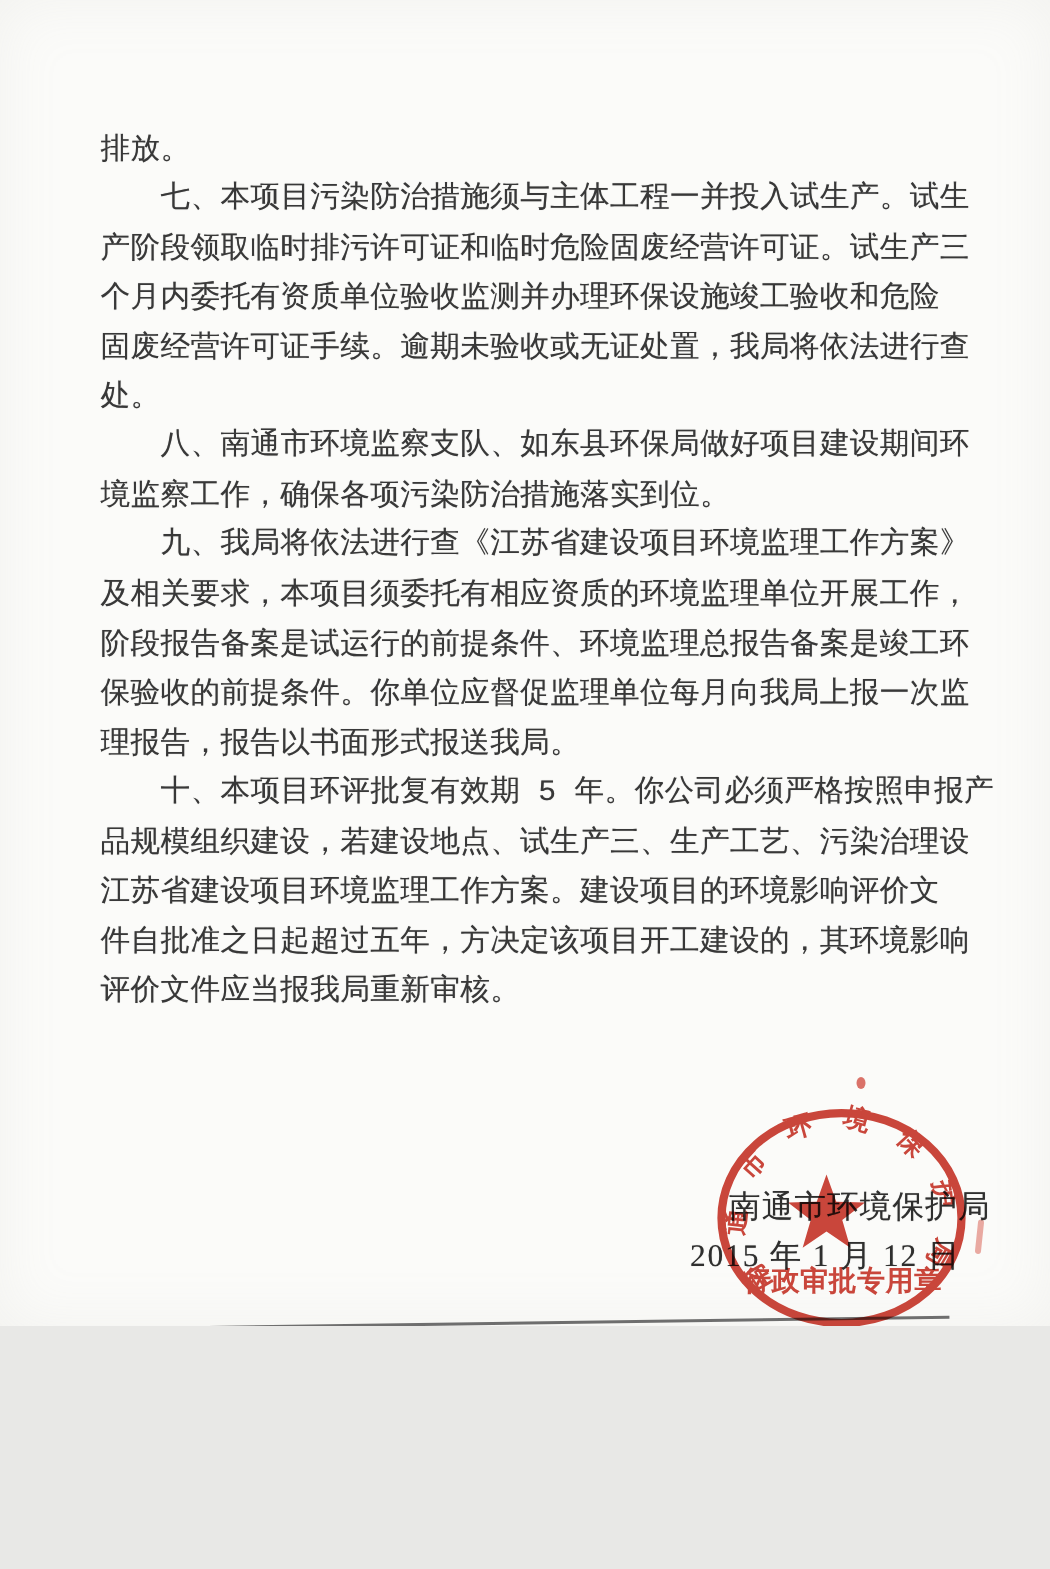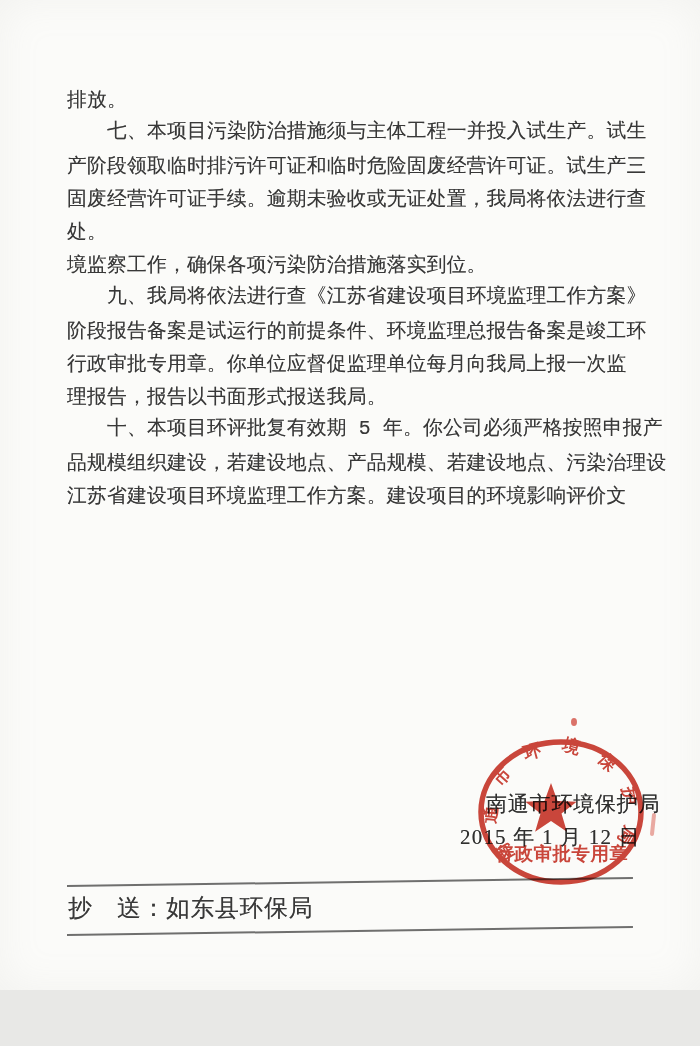--- a/index.html
+++ b/index.html
@@ -1,20 +1,20 @@
 <!DOCTYPE html>
 <html><head>
 <meta charset="utf-8">
 <style>
   * { margin: 0; padding: 0; box-sizing: border-box; }
   html, body { background: #e8e8e6; }
   .page {
     position: relative;
     width: 700px;
-    height: 990px;
+    height: 884px;
     margin: 0 auto;
     background: #fbfbf9;
     overflow: hidden;
     font-family: "Liberation Serif", "DejaVu Serif", serif;
     color: #383838;
     box-shadow: inset 0 0 40px rgba(180,180,170,0.12);
   }
   
   .body-text {
     position: absolute;
@@ -124,30 +124,35 @@
 </style>
 </head>
 <body>
 
 <div class="page">
 
   <div class="body-text">
     <div class="line">排放。</div>
     <div class="line indent">七、本项目污染防治措施须与主体工程一并投入试生产。试生</div>
     <div class="line">产阶段领取临时排污许可证和临时危险固废经营许可证。试生产三</div>
+    <div class="line">个月内委托有资质单位验收监测并办理环保设施竣工验收和危险</div>
     <div class="line">固废经营许可证手续。逾期未验收或无证处置，我局将依法进行查</div>
     <div class="line">处。</div>
+    <div class="line indent">八、南通市环境监察支队、如东县环保局做好项目建设期间环</div>
     <div class="line">境监察工作，确保各项污染防治措施落实到位。</div>
     <div class="line indent">九、我局将依法进行查《江苏省建设项目环境监理工作方案》</div>
+    <div class="line">及相关要求，本项目须委托有相应资质的环境监理单位开展工作，</div>
     <div class="line">阶段报告备案是试运行的前提条件、环境监理总报告备案是竣工环</div>
-    <div class="line">行政审批专用章。你单位应督促监理单位每月向我局上报一次监</div>
+    <div class="line">保验收的前提条件。你单位应督促监理单位每月向我局上报一次监</div>
     <div class="line">理报告，报告以书面形式报送我局。</div>
     <div class="line indent">十、本项目环评批复有效期 5 年。你公司必须严格按照申报产</div>
-    <div class="line">品规模组织建设，若建设地点、产品规模、若建设地点、污染治理设</div>
+    <div class="line">品规模组织建设，若建设地点、试生产三、生产工艺、污染治理设</div>
     <div class="line">江苏省建设项目环境监理工作方案。建设项目的环境影响评价文</div>
+    <div class="line">件自批准之日起超过五年，方决定该项目开工建设的，其环境影响</div>
+    <div class="line">评价文件应当报我局重新审核。</div>
   </div>
 
   <svg class="seal" viewBox="0 0 200 190" font-family="Liberation Serif, DejaVu Serif, serif">
     <ellipse cx="100" cy="95" rx="80" ry="70" fill="none" stroke="#c9372b" stroke-width="5.5"></ellipse>
     <path id="sealArc" d="M 49.6,131.9 A 64,60 0 1 1 150.4,131.9" fill="none"></path>
     <text font-size="17.5" font-weight="bold" fill="#c9372b" letter-spacing="19">
       <textPath href="#sealArc" startOffset="50%" text-anchor="middle">南通市环境保护局</textPath>
     </text>
     <polygon fill="#c9372b" points="90,66 96.5,84.1 115.7,84.7 100.5,96.4 105.9,114.8 90,104 74.1,114.8 79.5,96.4 64.3,84.7 83.5,84.1"></polygon>
     <text x="101" y="143" text-anchor="middle" font-size="18.5" font-weight="bold" fill="#c9372b" letter-spacing="0.5">行政审批专用章</text>

